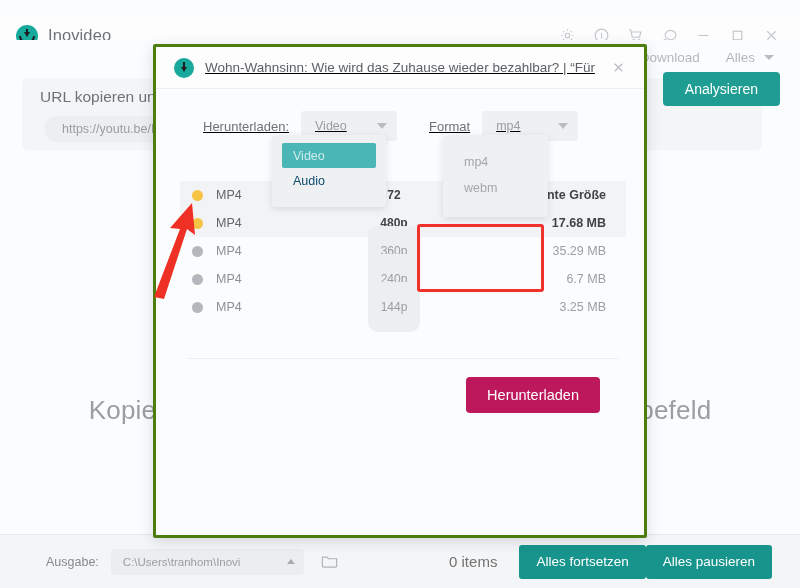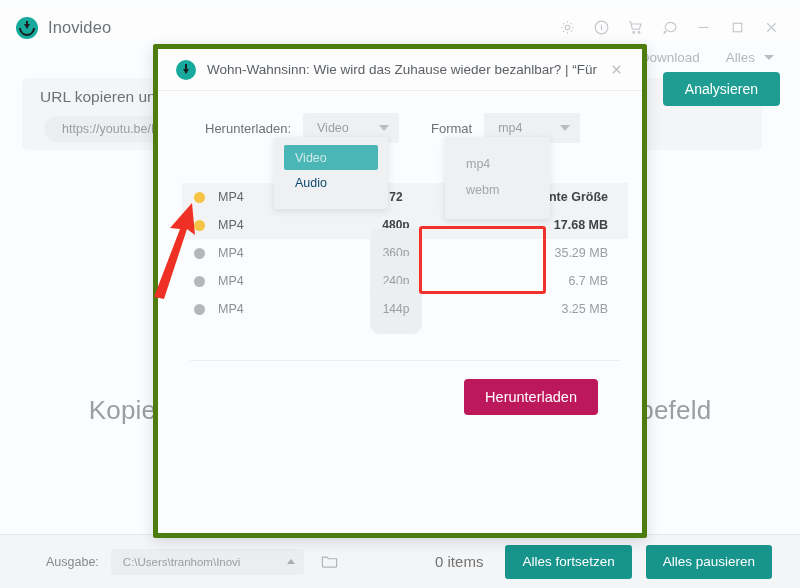--- a/index.html
+++ b/index.html
@@ -10,21 +10,21 @@
     overflow: hidden;
   }
   #app {
     position: relative;
     width: 800px; height: 588px;
     background: #fbfcfd;
   }
 
   
   .titlebar {
-    position: absolute; left: 0; top: 8px; width: 800px; height: 40px;
+    position: absolute; left: 0; top: 16px; width: 800px; height: 40px;
     background: #fdfdfe;
     border-bottom: 1px solid #eceef0;
     display: flex; align-items: center;
   }
   .brand { display: flex; align-items: center; gap: 10px; padding-left: 16px; }
   .logo {
     width: 22px; height: 22px; border-radius: 50%;
     background: #17a99b;
     display: flex; align-items: center; justify-content: center;
     position: relative;
@@ -121,34 +121,35 @@
   .caret-up {
     width: 0; height: 0; margin-left: 10px;
     border-left: 4px solid transparent; border-right: 4px solid transparent;
     border-bottom: 5px solid #a9adb2;
   }
   .folder-ic { margin-left: 16px; color: #b0b4b8; display: flex; }
   .items-count {
     margin-left: auto; font-size: 15px; color: #737373; margin-right: 22px;
   }
   .bbtn {
-    height: 34px; padding: 0 17px; margin-right: 14px;
+    height: 34px; padding: 0 17px; 
     background: #17948c; color: #fff; border: none; border-radius: 3px;
     font-size: 13.5px; font-family: inherit;
     display: flex; align-items: center;
   }
   .bbtn.last { margin-right: 28px; }
 
   
   .dialog {
     position: absolute; left: 153px; top: 44px; width: 494px; height: 494px;
     background: #fbfcfd;
-    border: 5px solid #4d7c0f;
+    border: 3px solid #4d7c0f;
     border-radius: 2px;
     box-shadow: 0 3px 14px rgba(40,50,60,.16);
+    text-decoration: underline;
   }
   .dlg-head {
     height: 42px; display: flex; align-items: center;
     border-bottom: 1px solid #eceef0;
     background: #fdfdfe;
     padding: 0 14px 0 18px;
   }
   .dlg-logo {
     width: 20px; height: 20px; border-radius: 50%;
     background: #17a99b; position: relative; flex: 0 0 auto;

